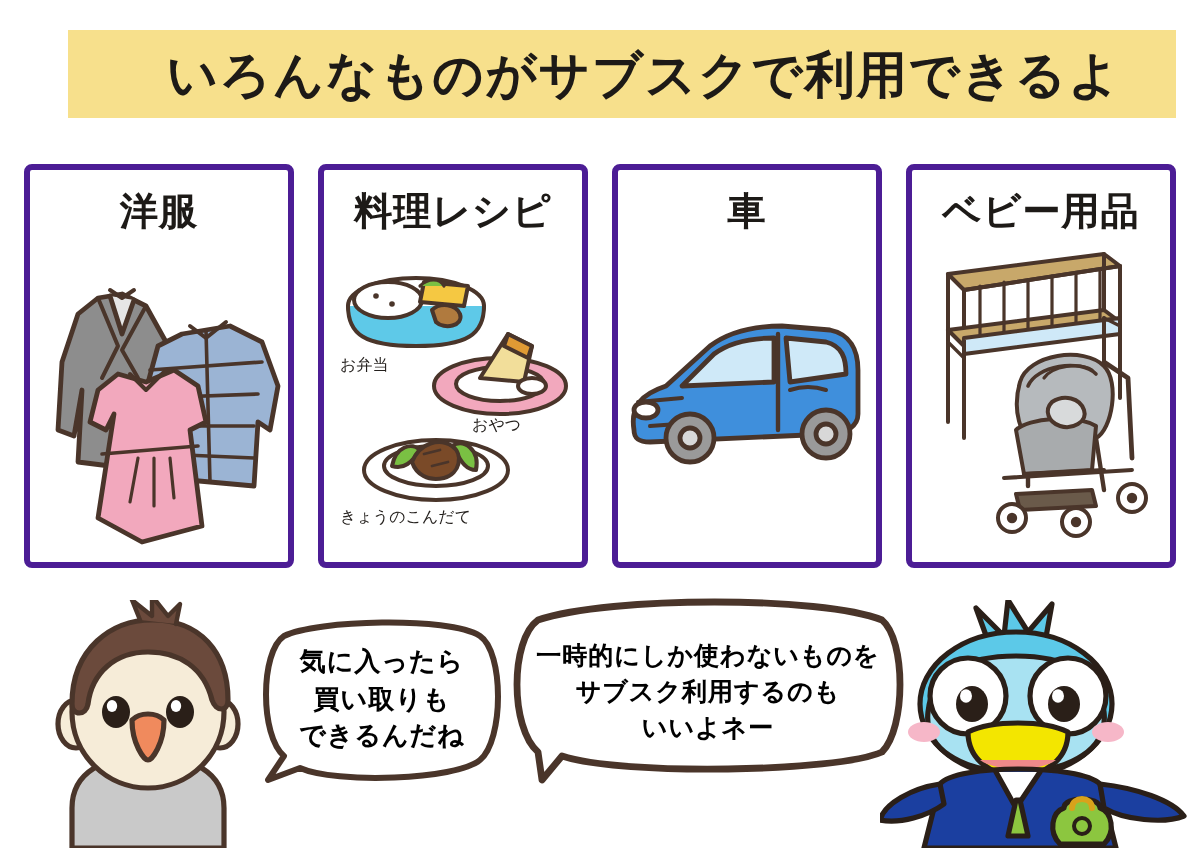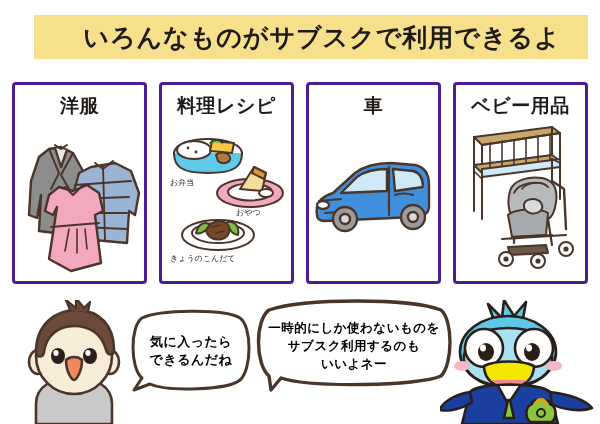--- a/index.html
+++ b/index.html
@@ -227,20 +227,21 @@
         </g>
       </svg>
     </div>
 
     <div class="bubble bubble-left">
       <svg width="126" height="86" viewBox="0 0 126 86" xmlns="http://www.w3.org/2000/svg">
         <path d="M14 10 C30 2 96 0 112 10 C124 18 124 62 112 72 C100 82 40 84 22 76 L6 82 L14 70 C2 60 2 18 14 10 Z" fill="#ffffff" stroke="#4a352a" stroke-width="3" stroke-linejoin="round"></path>
       </svg>
       <div class="bubble-lines">
         <span class="ln">気に入ったら</span>
+        <span class="ln">買い取りも</span>
         <span class="ln">できるんだね</span>
       </div>
     </div>
 
     <div class="bubble bubble-right">
       <svg width="206" height="96" viewBox="0 0 206 96" xmlns="http://www.w3.org/2000/svg">
         <path d="M18 12 C54 0 160 0 190 12 C202 22 202 66 190 78 C168 88 60 90 30 80 L20 92 L18 78 C4 66 4 22 18 12 Z" fill="#ffffff" stroke="#4a352a" stroke-width="3.4" stroke-linejoin="round"></path>
       </svg>
       <div class="bubble-lines">
         <span class="ln">一時的にしか使わないものを</span>

